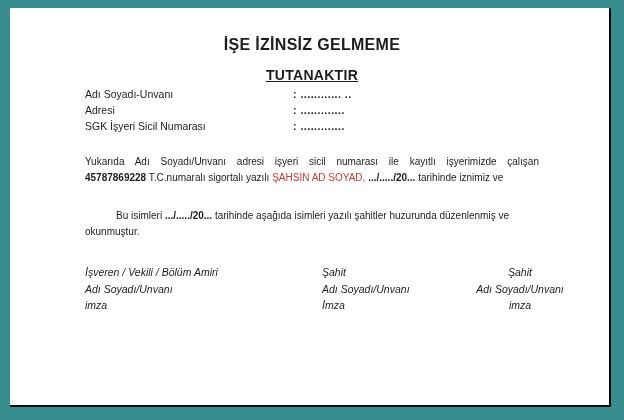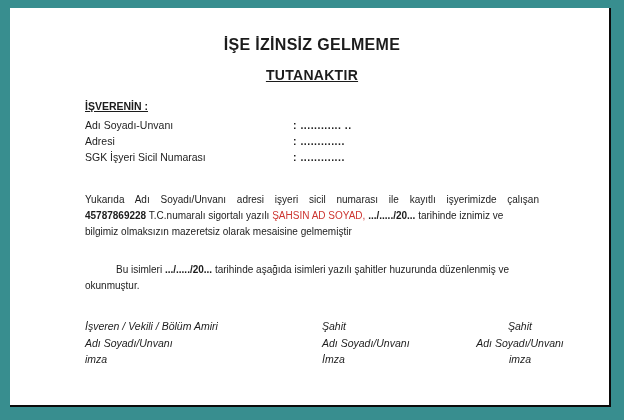--- a/index.html
+++ b/index.html
@@ -47,21 +47,21 @@
   .employer-rows { margin-top: 4px; }
   .employer-row {
     display: flex;
     font-size: 10.5px;
     line-height: 16px;
     white-space: nowrap;
   }
   .employer-row .label { width: 208px; flex: none; }
   .employer-row .value { font-weight: bold; letter-spacing: 0.5px; }
   .para { font-size: 10px; line-height: 16px; }
-  .p1 { margin-top: 27px; }
+  .p1 { margin-top: 20px; }
   .p2 { margin-top: 22px; }
   .line { white-space: nowrap; }
   .line-justify {
     white-space: normal;
     text-align: justify;
     text-align-last: justify;
   }
   .bold { font-weight: bold; }
   .red { color: #cd3530; }
   .indent { display: inline-block; width: 31px; }
@@ -82,43 +82,39 @@
 <body>
 
 <div class="page">
 
   <div class="doc-title">İŞE İZİNSİZ GELMEME</div>
 
   <div class="doc-subtitle">
     <span class="underlined">TUTANAKTIR</span>
   </div>
 
-  <div class="employer-heading">
-    <span class="underlined">İŞVERENİN :</span>
-  </div>
 
   <div class="employer-rows">
     <div class="employer-row">
       <span class="label">Adı Soyadı-Unvanı</span>
       <span class="value">: ............ ..</span>
     </div>
     <div class="employer-row">
       <span class="label">Adresi</span>
       <span class="value">: .............</span>
     </div>
     <div class="employer-row">
       <span class="label">SGK İşyeri Sicil Numarası</span>
       <span class="value">: .............</span>
     </div>
   </div>
 
   <div class="para p1">
     <div class="line-justify">Yukarıda Adı Soyadı/Unvanı adresi işyeri sicil numarası ile kayıtlı işyerimizde çalışan</div>
     <div class="line"><span class="bold">45787869228</span> <span>T.C.numaralı sigortalı yazılı</span> <span class="red">ŞAHSIN AD SOYAD,</span> <span class="bold">.../...../20...</span> <span>tarihinde iznimiz ve</span></div>
-    <div class="line">bilgimiz olmaksızın mazeretsiz olarak mesaisine gelmemiştir</div>
   </div>
 
   <div class="para p2">
     <div class="line"><span class="indent"></span><span>Bu isimleri</span> <span class="bold">.../...../20...</span> <span>tarihinde aşağıda isimleri yazılı şahitler huzurunda düzenlenmiş ve</span></div>
     <div class="line">okunmuştur.</div>
   </div>
 
   <div class="signatures">
     <div class="sig-col sig-col-1">
       <div>İşveren / Vekili / Bölüm Amiri</div>

